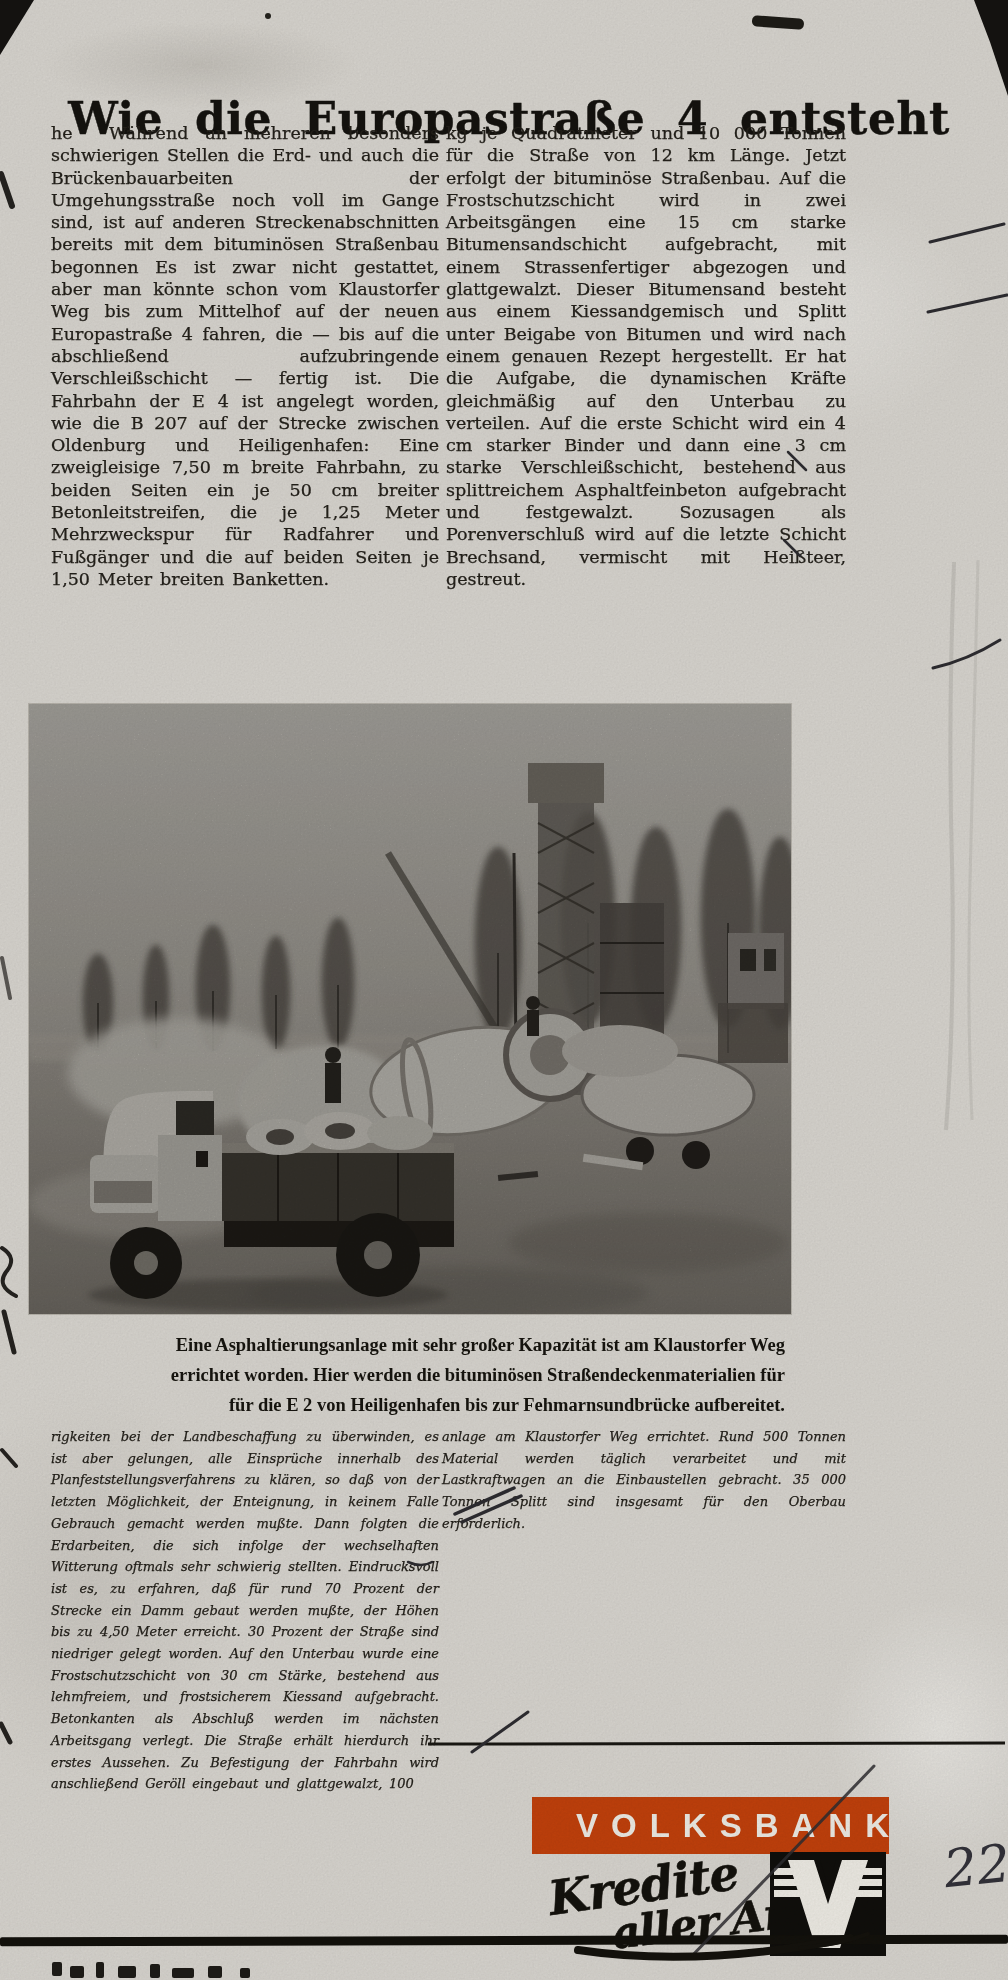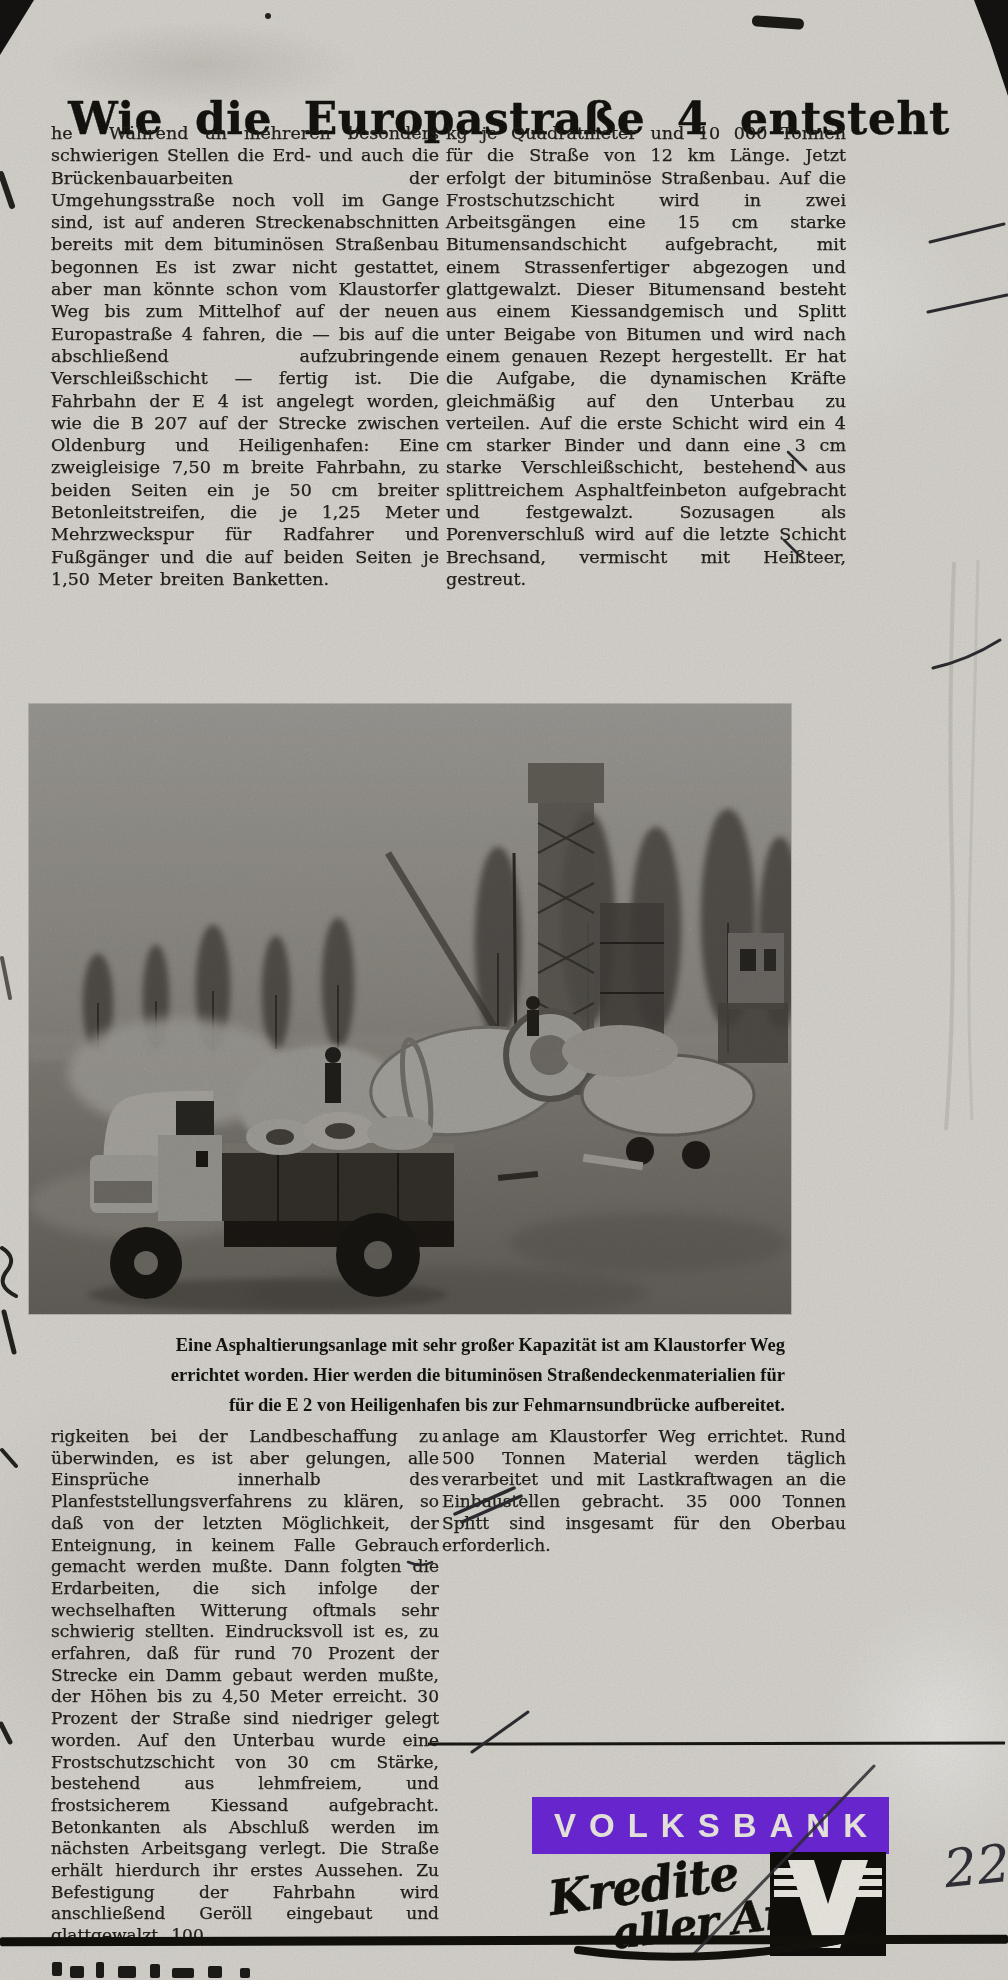--- a/index.html
+++ b/index.html
@@ -15,21 +15,21 @@
     text-align:center; font-weight:bold; font-size:44px;
     letter-spacing:0.5px; word-spacing:16px; color:#15130f;
     -webkit-text-stroke:0.4px #15130f;
   }
 
   .col { position:absolute; text-align:justify; word-spacing:2.5px;margin-left:36px;
          -webkit-text-stroke:0.25px #24211b; }
   .col p { margin:0; position:relative; }
   .col p + p { margin-top:4px; }
   .col-upper { font-size:17.5px; line-height:22.3px; }
-  .col-lower { font-size:17px;   line-height:21.7px; }
+  .col-lower { font-size:13px;   line-height:21.7px;font-style:italic; }
   .col-ul { left:15px;  top:122px;  width:388px; }
   .col-ur { left:410px; top:122px;  width:400px; }
   .col-ll { left:15px;  top:1426px; width:388px; }
   .col-lr { left:406px; top:1426px; width:404px; }
   .indent-lg { text-indent:58px; }
   .indent-sm { text-indent:22px; }
   .lead-frag { position:absolute; left:0; top:0; text-indent:0; }
 
   .photo-wrap { position:absolute; left:28px; top:703px; width:764px; height:612px; }
   .photo-wrap svg { display:block; width:100%; height:100%; }
@@ -41,21 +41,21 @@
   }
   .caption div { white-space:nowrap; }
 
   .rule-thin { position:absolute; left:428px; top:1742px; width:577px; height:3px;
                background:#1a1813; transform:rotate(-0.12deg); }
   .rule-bottom { position:absolute; left:0; top:1936px; width:1008px; height:9px;
                  background:#13110c; transform:rotate(-0.15deg); border-radius:2px; }
 
   .bank-bar {
     position:absolute; left:532px; top:1797px; width:357px; height:57px;
-    background:#6d28d9; display:flex; align-items:center; justify-content:center;
+    background:#c2410c; display:flex; align-items:center; justify-content:flex-end;
   }
   .bank-bar span {
     color:#efece5; font-family:"Liberation Sans", sans-serif; font-weight:bold;
     font-size:33px; letter-spacing:13px; margin-right:-13px; white-space:nowrap;
   }
   .bank-logo { position:absolute; left:770px; top:1852px; width:116px; height:104px; }
 
   .slogan1 {
     position:absolute; left:548px; top:1858px;
     font-style:italic; font-weight:bold; font-size:47px; color:#14120d;

